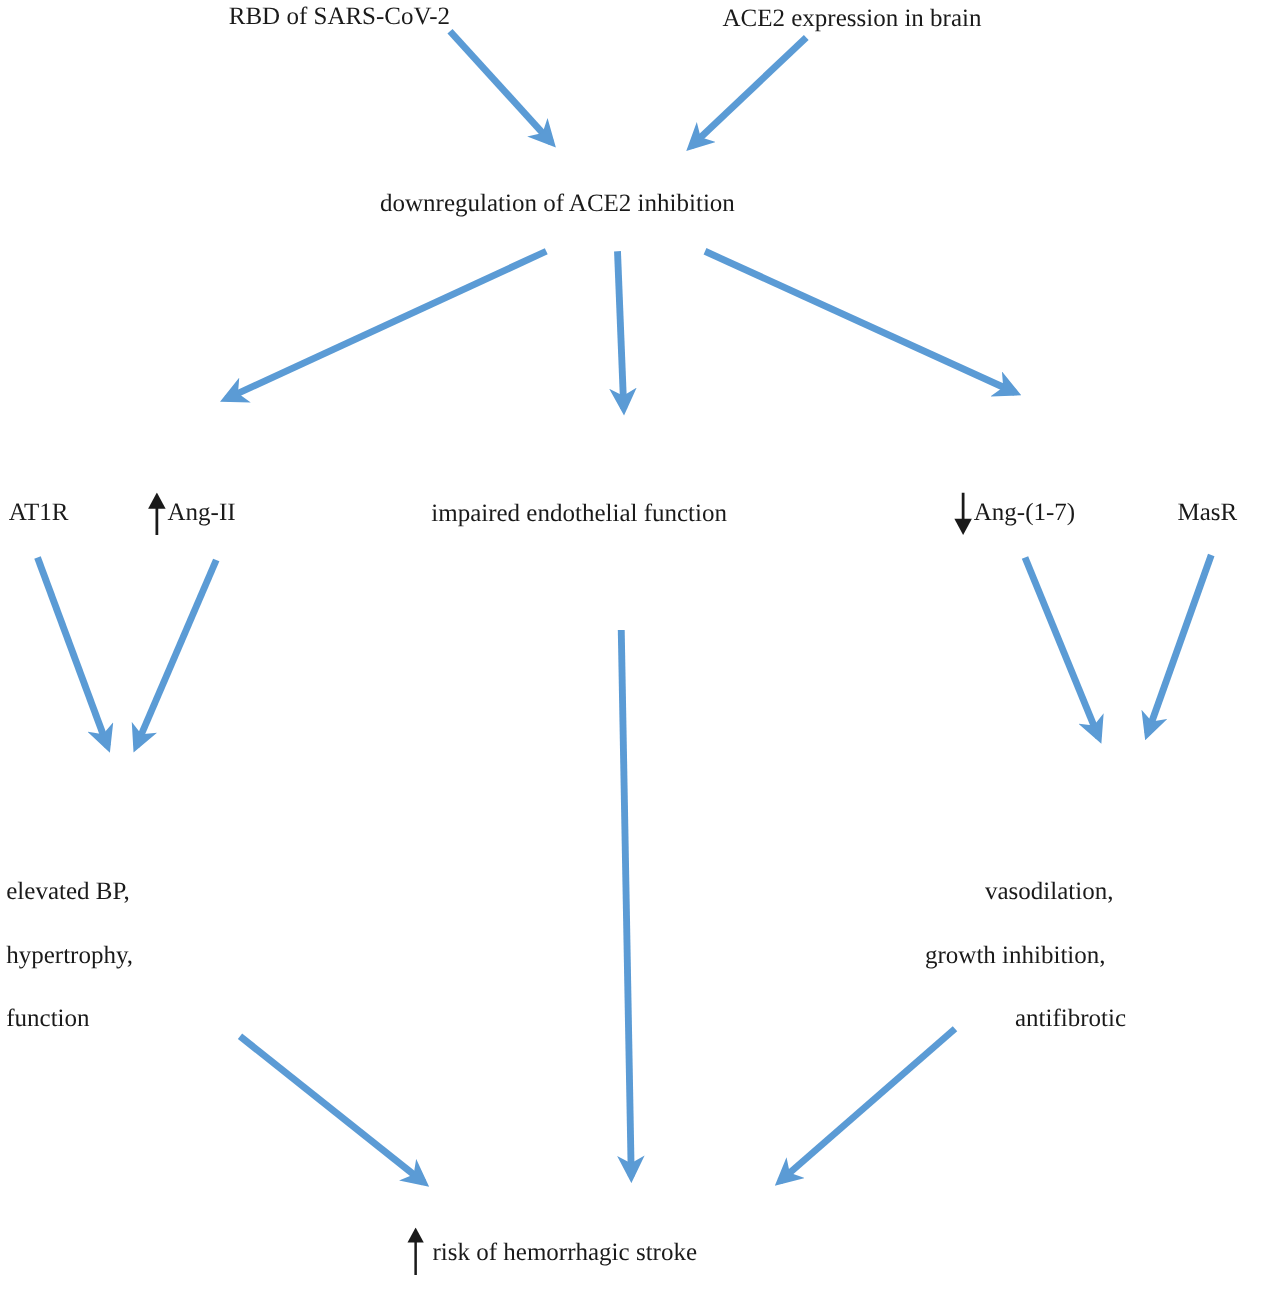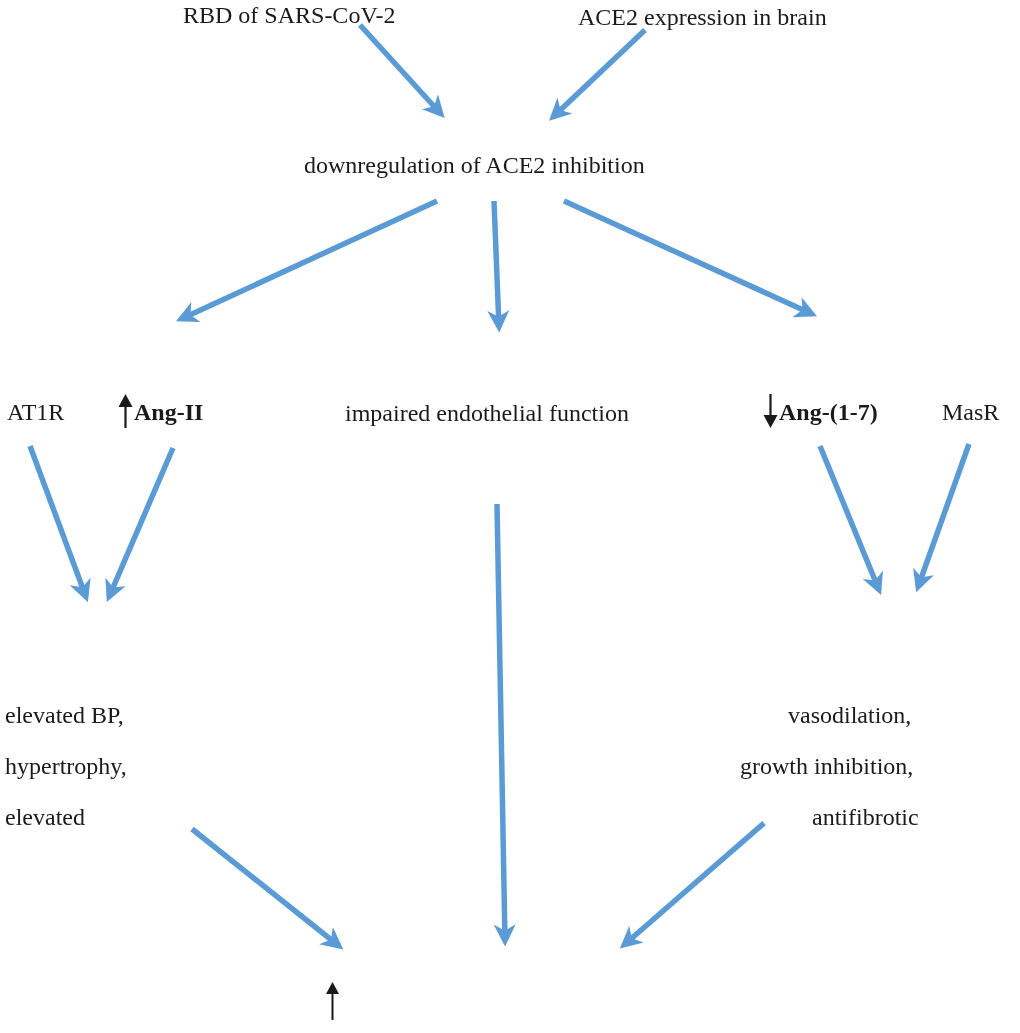--- a/index.html
+++ b/index.html
@@ -2,26 +2,26 @@
 <html><head>
 <meta charset="utf-8">
 <style>
   html, body { margin: 0; padding: 0; background: #ffffff; }
   #canvas {
     position: relative;
     width: 1020px;
     height: 1033px;
     background: #ffffff;
     font-family: "Liberation Serif", "DejaVu Serif", serif;
-    font-size: 24px;
+    font-size: 20px;
     color: #1a1a1a;
     overflow: hidden;
   }
   .node { position: absolute; white-space: nowrap; line-height: 1.1; }
-  .combo { display: flex; align-items: flex-start; font-weight: bold; }
+  .combo { display: flex; align-items: flex-start; }
   .combo svg { flex: 0 0 auto; }
   #arrow-layer {
     position: absolute;
     left: 0; top: 0;
     width: 1020px; height: 1033px;
     pointer-events: none;
   }
   .black-arrow-svg { display: inline-block; }
 </style>
 </head>
@@ -74,26 +74,27 @@
       <polygon class="black-arrow" points="8.5,34 15.5,21 1.5,21" fill="#1a1a1a"></polygon>
       <rect class="black-arrow" x="7.4" y="0" width="2.2" height="24" fill="#1a1a1a"></rect>
     </svg>
     <span style="margin-top:5px;">Ang-(1-7)</span>
   </div>
 
   <div class="node" style="left:942px; top:399px;">MasR</div>
 
   <div class="node" style="left:5px; top:702px;">elevated BP,</div>
   <div class="node" style="left:5px; top:753px;">hypertrophy,</div>
-  <div class="node" style="left:5px; top:804px;">elevated</div>
+  <div class="node" style="left:5px; top:804px;">function</div>
 
   <div class="node" style="left:740px; top:753px;">growth inhibition,</div>
   <div class="node" style="left:788px; top:702px;">vasodilation,</div>
   <div class="node" style="left:812px; top:804px;">antifibrotic</div>
 
   <div class="node combo" style="left:324px; top:982px;">
     <svg class="black-arrow-svg" width="17" height="40" viewBox="0 0 17 40">
       <polygon class="black-arrow" points="8.5,0 15,12 2,12" fill="#1a1a1a"></polygon>
       <rect class="black-arrow" x="7.5" y="9" width="2" height="29" fill="#1a1a1a"></rect>
     </svg>
+    <span style="margin-left:5px; margin-top:9px;">risk of hemorrhagic stroke</span>
   </div>
 
 </div>
 
 </body></html>

